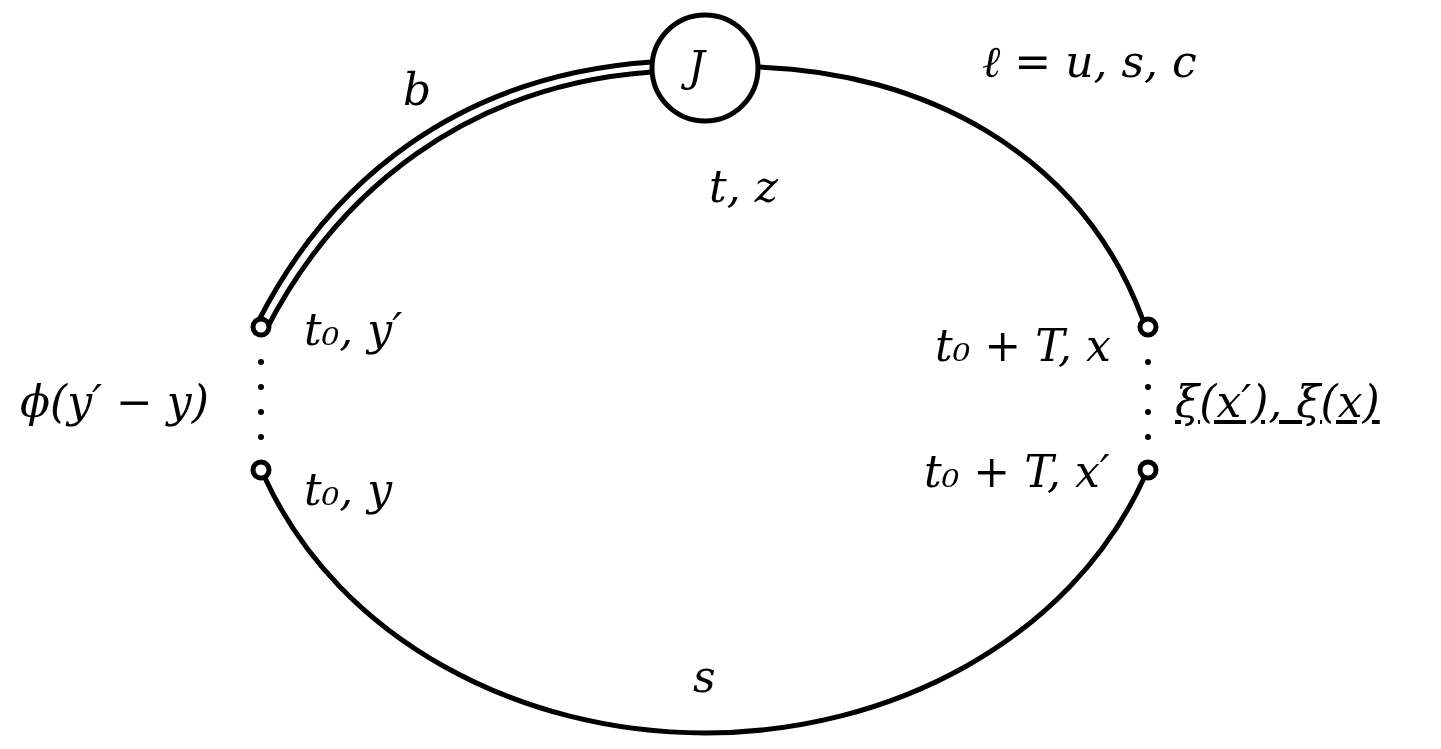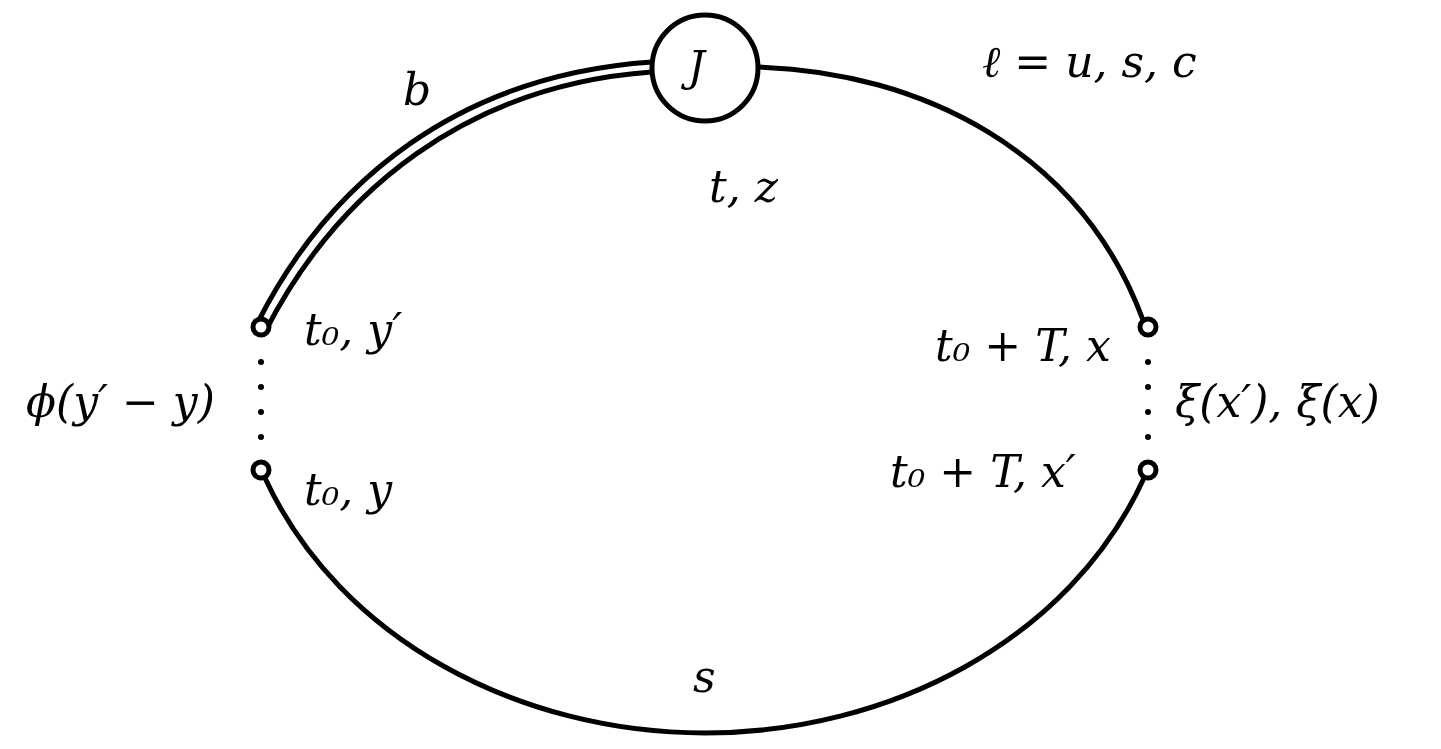--- a/index.html
+++ b/index.html
@@ -51,15 +51,15 @@
 </svg>
 
 <div class="lbl" style="left:688px; top:46px; font-size:42px;">J</div>
 <div class="lbl" style="left:674px; top:165px;margin-left:35px;">t, z</div>
 <div class="lbl" style="left:403px; top:68px;">b</div>
 <div class="lbl" style="left:982px; top:40px;">ℓ = u, s, c</div>
 <div class="lbl" style="left:693px; top:655px;">s</div>
 <div class="lbl" style="left:304px; top:308px;font-style:italic;">t₀, y′</div>
 <div class="lbl" style="left:304px; top:468px;">t₀, y</div>
 <div class="lbl" style="left:905px; top:324px;margin-left:30px;">t₀ + T, x</div>
-<div class="lbl" style="left:890px; top:450px;">t₀ + T, x′</div>
-<div class="lbl" style="left:26px; top:380px;">ϕ(y′ − y)</div>
-<div class="lbl" style="left:1175px; top:380px;">ξ(x′),  ξ(x)</div>
+<div class="lbl" style="left:924px; top:450px;">t₀ + T, x′</div>
+<div class="lbl" style="left:20px; top:380px;">ϕ(y′ − y)</div>
+<div class="lbl" style="left:1175px; top:380px;text-decoration:underline;">ξ(x′),  ξ(x)</div>
 
 </body></html>

